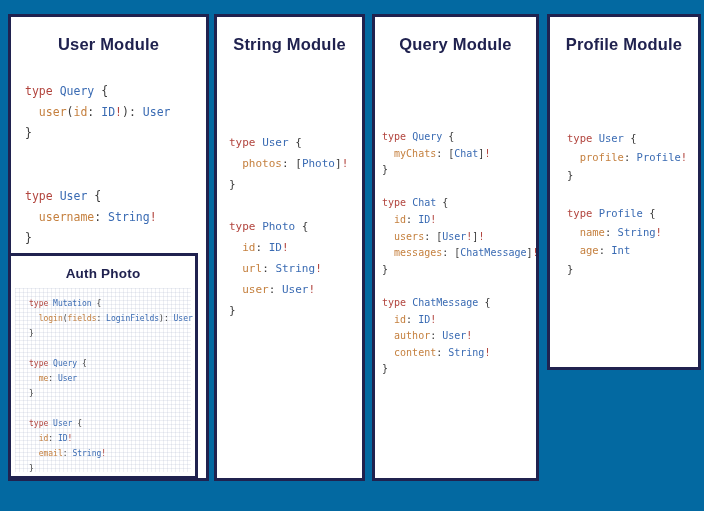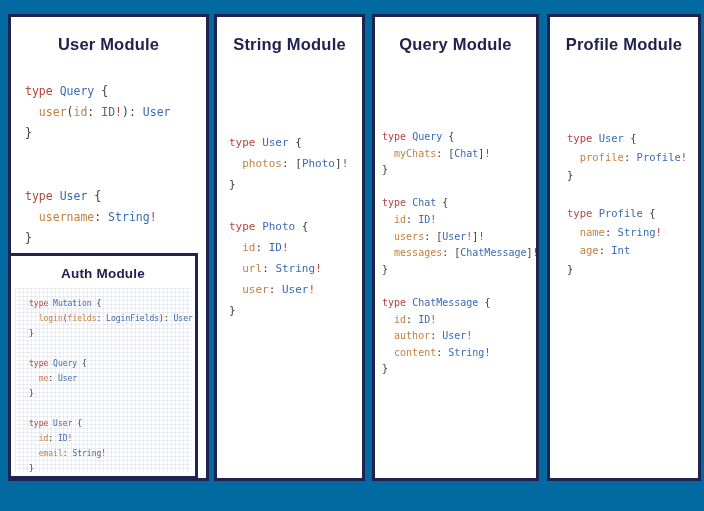--- a/index.html
+++ b/index.html
@@ -12,21 +12,21 @@
   }
   .module-box{
     position:absolute;
     box-sizing:border-box;
     border:3px solid var(--border,#20224f);
     background:#ffffff;
   }
   #box-user   {left:8px;  top:14px;  width:201px; height:467px;}
   #box-gallery{left:214px; top:14px; width:151px; height:467px;}
   #box-chat   {left:372px; top:14px; width:167px; height:467px;}
-  #box-profile{left:547px; top:14px; width:154px; height:467px;}
+  #box-profile{left:547px; top:14px; width:154px; height:356px;}
   #box-auth   {left:8px;  top:253px; width:190px; height:226px; z-index:2;}
 
   .module-title{
     position:absolute; left:0; right:0; top:18px;
     margin:0; text-align:center;
     font-size:16.5px; font-weight:bold;
     color:var(--title,#20224f);
     letter-spacing:.2px;
   }
   #box-auth .module-title{top:10px; font-size:13.5px;}
@@ -77,18 +77,18 @@
     <h2 class="module-title">Query Module</h2>
     <div class="code" id="code-chat"><div class="code-line"><span class="tk-k">type</span><span class="tk-p"> </span><span class="tk-t">Query</span><span class="tk-p"> {</span></div><div class="code-line"><span class="tk-p">  </span><span class="tk-f">myChats</span><span class="tk-p">: [</span><span class="tk-t">Chat</span><span class="tk-p">]</span><span class="tk-b">!</span></div><div class="code-line"><span class="tk-p">}</span></div><div class="code-line">&nbsp;</div><div class="code-line"><span class="tk-k">type</span><span class="tk-p"> </span><span class="tk-t">Chat</span><span class="tk-p"> {</span></div><div class="code-line"><span class="tk-p">  </span><span class="tk-f">id</span><span class="tk-p">: </span><span class="tk-t">ID</span><span class="tk-b">!</span></div><div class="code-line"><span class="tk-p">  </span><span class="tk-f">users</span><span class="tk-p">: [</span><span class="tk-t">User</span><span class="tk-b">!</span><span class="tk-p">]</span><span class="tk-b">!</span></div><div class="code-line"><span class="tk-p">  </span><span class="tk-f">messages</span><span class="tk-p">: [</span><span class="tk-t">ChatMessage</span><span class="tk-p">]</span><span class="tk-b">!</span></div><div class="code-line"><span class="tk-p">}</span></div><div class="code-line">&nbsp;</div><div class="code-line"><span class="tk-k">type</span><span class="tk-p"> </span><span class="tk-t">ChatMessage</span><span class="tk-p"> {</span></div><div class="code-line"><span class="tk-p">  </span><span class="tk-f">id</span><span class="tk-p">: </span><span class="tk-t">ID</span><span class="tk-b">!</span></div><div class="code-line"><span class="tk-p">  </span><span class="tk-f">author</span><span class="tk-p">: </span><span class="tk-t">User</span><span class="tk-b">!</span></div><div class="code-line"><span class="tk-p">  </span><span class="tk-f">content</span><span class="tk-p">: </span><span class="tk-t">String</span><span class="tk-b">!</span></div><div class="code-line"><span class="tk-p">}</span></div></div>
   </section>
 
   <section class="module-box" id="box-profile">
     <h2 class="module-title">Profile Module</h2>
     <div class="code" id="code-profile"><div class="code-line"><span class="tk-k">type</span><span class="tk-p"> </span><span class="tk-t">User</span><span class="tk-p"> {</span></div><div class="code-line"><span class="tk-p">  </span><span class="tk-f">profile</span><span class="tk-p">: </span><span class="tk-t">Profile</span><span class="tk-b">!</span></div><div class="code-line"><span class="tk-p">}</span></div><div class="code-line">&nbsp;</div><div class="code-line"><span class="tk-k">type</span><span class="tk-p"> </span><span class="tk-t">Profile</span><span class="tk-p"> {</span></div><div class="code-line"><span class="tk-p">  </span><span class="tk-f">name</span><span class="tk-p">: </span><span class="tk-t">String</span><span class="tk-b">!</span></div><div class="code-line"><span class="tk-p">  </span><span class="tk-f">age</span><span class="tk-p">: </span><span class="tk-t">Int</span></div><div class="code-line"><span class="tk-p">}</span></div></div>
   </section>
 
   <section class="module-box" id="box-auth">
-    <h2 class="module-title">Auth Module</h2>
+    <h2 class="module-title">Auth Photo</h2>
     <div class="auth-grid"></div>
     <div class="code" id="code-auth"><div class="code-line"><span class="tk-k">type</span><span class="tk-p"> </span><span class="tk-t">Mutation</span><span class="tk-p"> {</span></div><div class="code-line"><span class="tk-p">  </span><span class="tk-f">login</span><span class="tk-p">(</span><span class="tk-f">fields</span><span class="tk-p">: </span><span class="tk-t">LoginFields</span><span class="tk-p">): </span><span class="tk-t">User</span></div><div class="code-line"><span class="tk-p">}</span></div><div class="code-line">&nbsp;</div><div class="code-line"><span class="tk-k">type</span><span class="tk-p"> </span><span class="tk-t">Query</span><span class="tk-p"> {</span></div><div class="code-line"><span class="tk-p">  </span><span class="tk-f">me</span><span class="tk-p">: </span><span class="tk-t">User</span></div><div class="code-line"><span class="tk-p">}</span></div><div class="code-line">&nbsp;</div><div class="code-line"><span class="tk-k">type</span><span class="tk-p"> </span><span class="tk-t">User</span><span class="tk-p"> {</span></div><div class="code-line"><span class="tk-p">  </span><span class="tk-f">id</span><span class="tk-p">: </span><span class="tk-t">ID</span><span class="tk-b">!</span></div><div class="code-line"><span class="tk-p">  </span><span class="tk-f">email</span><span class="tk-p">: </span><span class="tk-t">String</span><span class="tk-b">!</span></div><div class="code-line"><span class="tk-p">}</span></div></div>
   </section>
 
 </div>
 
 </body></html>

